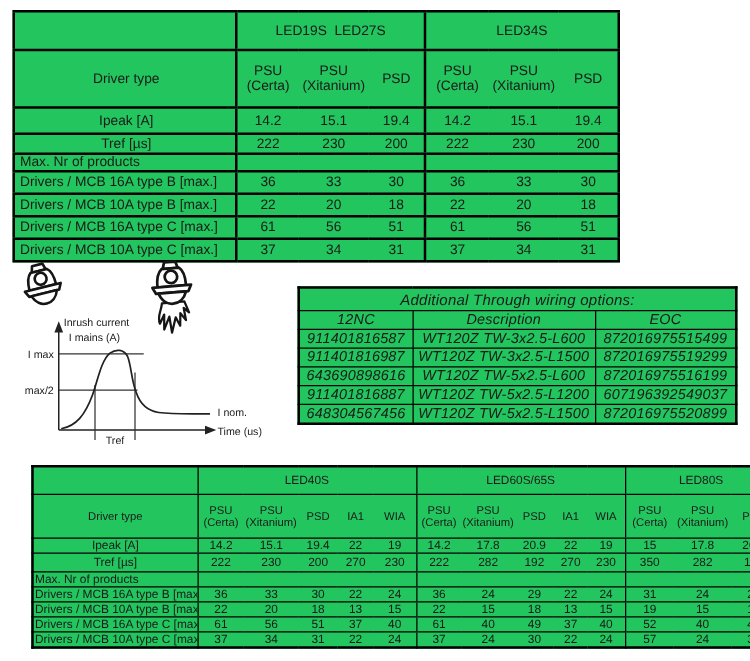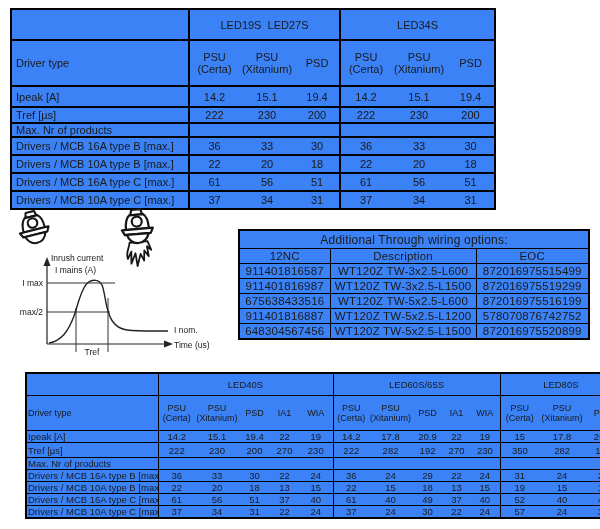--- a/index.html
+++ b/index.html
@@ -4,21 +4,21 @@
 <style>
   html,body{margin:0;padding:0;}
   body{
     width:600px;height:529px;position:relative;overflow:hidden;
     background:#ffffff;color:#1a1a1a;
     font-family:"Liberation Sans","DejaVu Sans",sans-serif;
   }
   .abs{position:absolute;}
 
   
-  table{border-collapse:collapse;table-layout:fixed;background:#3b82f6;}
+  table{border-collapse:collapse;table-layout:fixed;background:#22c55e;}
   td{padding:0 2px;text-align:center;vertical-align:middle;overflow:hidden;white-space:nowrap;}
 
   
   .top-table{left:10px;top:8px;}
   .top-table table{width:484px;border:2.5px solid #000;}
   .top-table td{border-top:2px solid #000;border-bottom:2px solid #000;font-size:11px;}
   .top-table .gstart{border-left:2px solid #000;}
   .top-table .r-groups td{height:29px;font-size:11px;}
   .top-table .r-driver td{height:44px;}
   .top-table tbody tr:nth-child(1) td{height:19px;}
@@ -36,24 +36,24 @@
   .bottom-table tbody tr:nth-child(1) td{height:10px;}
   .bottom-table tbody tr:nth-child(2) td{height:14px;}
   .bottom-table tbody tr:nth-child(3) td{height:11px;}
   .bottom-table tbody tr:nth-child(n+4) td{height:11px;}
 
   
   .colhead{white-space:pre-line;line-height:1.12;font-size:10.5px;}
   .bottom-table .colhead{font-size:9px;}
   .rowlab{padding-left:4px;}
   .rowlab.left{text-align:left;}
-  .rowlab.center{text-align:left;}
-
-  
-  .wiring-table{left:238px;top:229px;}
+  .rowlab.center{text-align:center;}
+
+  
+  .wiring-table{left:238px;top:229px;font-style:italic;}
   .wiring-table table{width:350px;border:2px solid #000;}
   .wiring-table td{border:1.5px solid #000;font-size:11.5px;letter-spacing:.2px;}
   .wiring-table .wt-title{height:17px;font-size:12px;}
   .wiring-table thead tr:nth-child(2) td{height:14px;}
   .wiring-table tbody td{height:14px;margin-left:32px;}
 
   
   .graph{left:16px;top:250px;}
   .graph text{font-family:"Liberation Sans","DejaVu Sans",sans-serif;font-size:8.5px;fill:#1a1a1a;}
 
@@ -226,28 +226,28 @@
           <td>911401816587</td>
           <td>WT120Z TW-3x2.5-L600</td>
           <td>872016975515499</td>
         </tr>
         <tr>
           <td>911401816987</td>
           <td>WT120Z TW-3x2.5-L1500</td>
           <td>872016975519299</td>
         </tr>
         <tr>
-          <td>675638433516</td>
+          <td>643690898616</td>
           <td>WT120Z TW-5x2.5-L600</td>
           <td>872016975516199</td>
         </tr>
         <tr>
           <td>911401816887</td>
           <td>WT120Z TW-5x2.5-L1200</td>
-          <td>578070876742752</td>
+          <td>607196392549037</td>
         </tr>
         <tr>
           <td>648304567456</td>
           <td>WT120Z TW-5x2.5-L1500</td>
           <td>872016975520899</td>
         </tr>
       </tbody>
   </table>
 </div>
 

